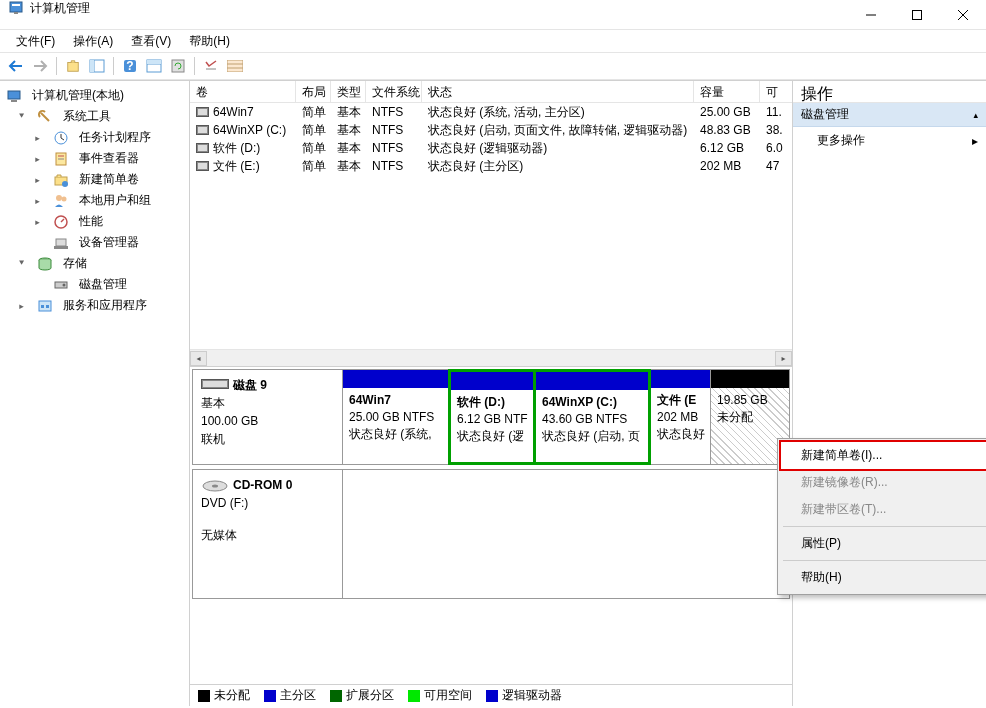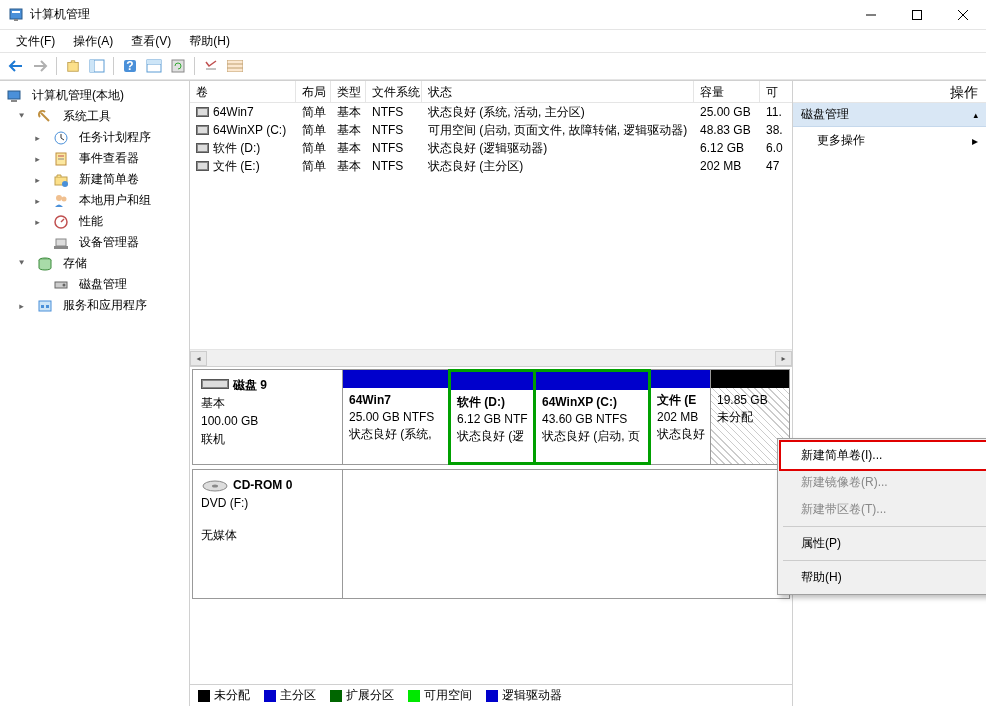--- a/index.html
+++ b/index.html
@@ -1,18 +1,18 @@
 <!DOCTYPE html>
 <html><head>
   <meta charset="utf-8">
   <style>
     * { box-sizing: border-box; margin: 0; padding: 0; font-family: "Microsoft YaHei", "Segoe UI", Tahoma, sans-serif; font-size: 12px; }
     body { background: #fff; width: 986px; height: 708px; overflow: hidden; position: relative; }
     
-    .titlebar { height: 30px; display: flex; align-items: center; padding-left: 8px; border-bottom: 1px solid #e5e5e5; background: #fff; }
+    .titlebar { height: 30px; display: flex; align-items: flex-start; padding-left: 8px; border-bottom: 1px solid #e5e5e5; background: #fff; }
     .titlebar-icon { width: 16px; height: 16px; margin-right: 6px; }
     .titlebar-title { flex: 1; font-size: 12px; }
     .titlebar-controls { display: flex; }
     .titlebar-btn { width: 46px; height: 30px; display: flex; align-items: center; justify-content: center; font-size: 11px; }
     .titlebar-btn svg { width: 10px; height: 10px; }
     
     .menubar { height: 22px; display: flex; align-items: center; padding-left: 8px; gap: 2px; }
     .menu-item { padding: 2px 8px; font-size: 12px; }
     
     .toolbar { height: 28px; border-top: 1px solid #e5e5e5; border-bottom: 1px solid #e5e5e5; display: flex; align-items: center; padding-left: 6px; gap: 4px; }
@@ -59,21 +59,21 @@
     .part-name { font-weight: bold; }
     .partition.greenbox { border: 3px solid #00a000; margin: -1px 0 -1px -1px; }
     .partition.greenbox + .partition.greenbox { margin-left: -3px; }
     .partition.hatched .part-body { background: repeating-linear-gradient(45deg, #fff, #fff 4px, #ccc 4px, #ccc 5px); }
     
     .legend { height: 22px; border-top: 1px solid #d0d0d0; display: flex; align-items: center; padding-left: 8px; gap: 6px; font-size: 12px; }
     .legend-swatch { width: 12px; height: 12px; display: inline-block; }
     .legend-item { display: flex; align-items: center; gap: 4px; margin-right: 8px; }
     
     .actions-pane { flex: 1; display: flex; flex-direction: column; }
-    .actions-header { height: 22px; padding: 3px 8px; font-size: 14px; border-bottom: 1px solid #e5e5e5; text-align: right; }
+    .actions-header { height: 22px; padding: 3px 8px; font-size: 16px; border-bottom: 1px solid #e5e5e5; }
     .actions-sub { background: #d9e7f5; padding: 3px 8px; font-size: 12px; display: flex; justify-content: space-between; align-items: center; border-bottom: 1px solid #c5d8ec; }
     .actions-sub-arrow { font-size: 9px; }
     .actions-item { padding: 5px 8px 5px 24px; font-size: 12px; display: flex; justify-content: space-between; align-items: center; }
     
     .context-menu { position: absolute; left: 777px; top: 438px; width: 234px; background: #f0f0f0; border: 1px solid #a0a0a0; box-shadow: 3px 3px 5px rgba(0,0,0,0.25); padding: 3px; z-index: 100; }
     .ctx-item { padding: 5px 20px 5px 20px; font-size: 12px; white-space: nowrap; }
     .ctx-item.disabled { color: #888; }
     .ctx-item.highlighted { border: 2px solid #e00000; margin: -2px; position: relative; z-index: 1; background: #fff; }
     .ctx-sep { height: 1px; background: #ccc; margin: 3px 2px; }
   </style>
@@ -318,21 +318,21 @@
           <div class="vl-cell" style="width:30px">11.</div>
         </div>
         <div class="vl-row">
           <div class="vl-cell" style="width:106px">
               <span class="vol-icon"></span>
               <span>64WinXP  (C:)</span>
             </div>
           <div class="vl-cell" style="width:35px">简单</div>
           <div class="vl-cell" style="width:35px">基本</div>
           <div class="vl-cell" style="width:56px">NTFS</div>
-          <div class="vl-cell" style="width:272px">可用空间 (启动, 页面文件, 故障转储, 逻辑驱动器)</div>
+          <div class="vl-cell" style="width:272px">状态良好 (启动, 页面文件, 故障转储, 逻辑驱动器)</div>
           <div class="vl-cell" style="width:66px">48.83 GB</div>
           <div class="vl-cell" style="width:30px">38.</div>
         </div>
         <div class="vl-row">
           <div class="vl-cell" style="width:106px">
               <span class="vol-icon"></span>
               <span>软件 (D:)</span>
             </div>
           <div class="vl-cell" style="width:35px">简单</div>
           <div class="vl-cell" style="width:35px">基本</div>

